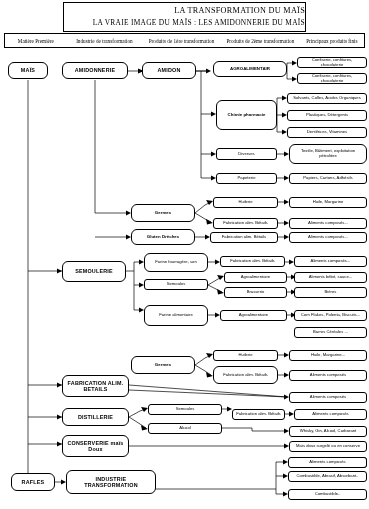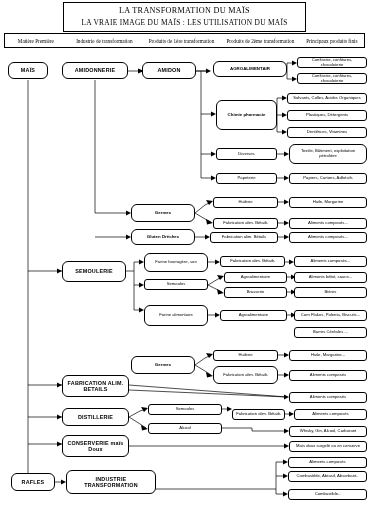--- a/index.html
+++ b/index.html
@@ -75,23 +75,23 @@
   }
   .leafr{border-radius:3px;}
   svg.links{position:absolute;left:0;top:0;width:369px;height:509px;pointer-events:none;}
   svg.links line, svg.links path, svg.links polyline{stroke:#000;stroke-width:0.7;fill:none;}
 </style>
 </head>
 <body>
 
 <div id="diagram">
 
-  <div class="title-box" style="left:63px;top:2px;width:243px;height:30px;">
+  <div class="title-box" style="left:63px;top:2px;width:243px;height:30px;align-items:flex-end;">
     <div class="title-line">LA TRANSFORMATION DU MAÏS</div>
-    <div class="title-line l2">LA VRAIE IMAGE DU MAÏS : LES UTILISATION DU MAÏS</div>
+    <div class="title-line l2">LA VRAIE IMAGE DU MAÏS : LES AMIDONNERIE DU MAÏS</div>
   </div>
 
   <div class="header-bar">
     <div class="header-cell" style="width:72px;">Matière Première</div>
     <div class="header-cell" style="width:88px;">Industrie de transformation</div>
     <div class="header-cell" style="width:92px;">Produits de 1ère transformation</div>
     <div class="header-cell" style="width:92px;">Produits de 2ème  transformation</div>
     <div class="header-cell" style="width:75px;">Principaux produits finis</div>
   </div>
 

